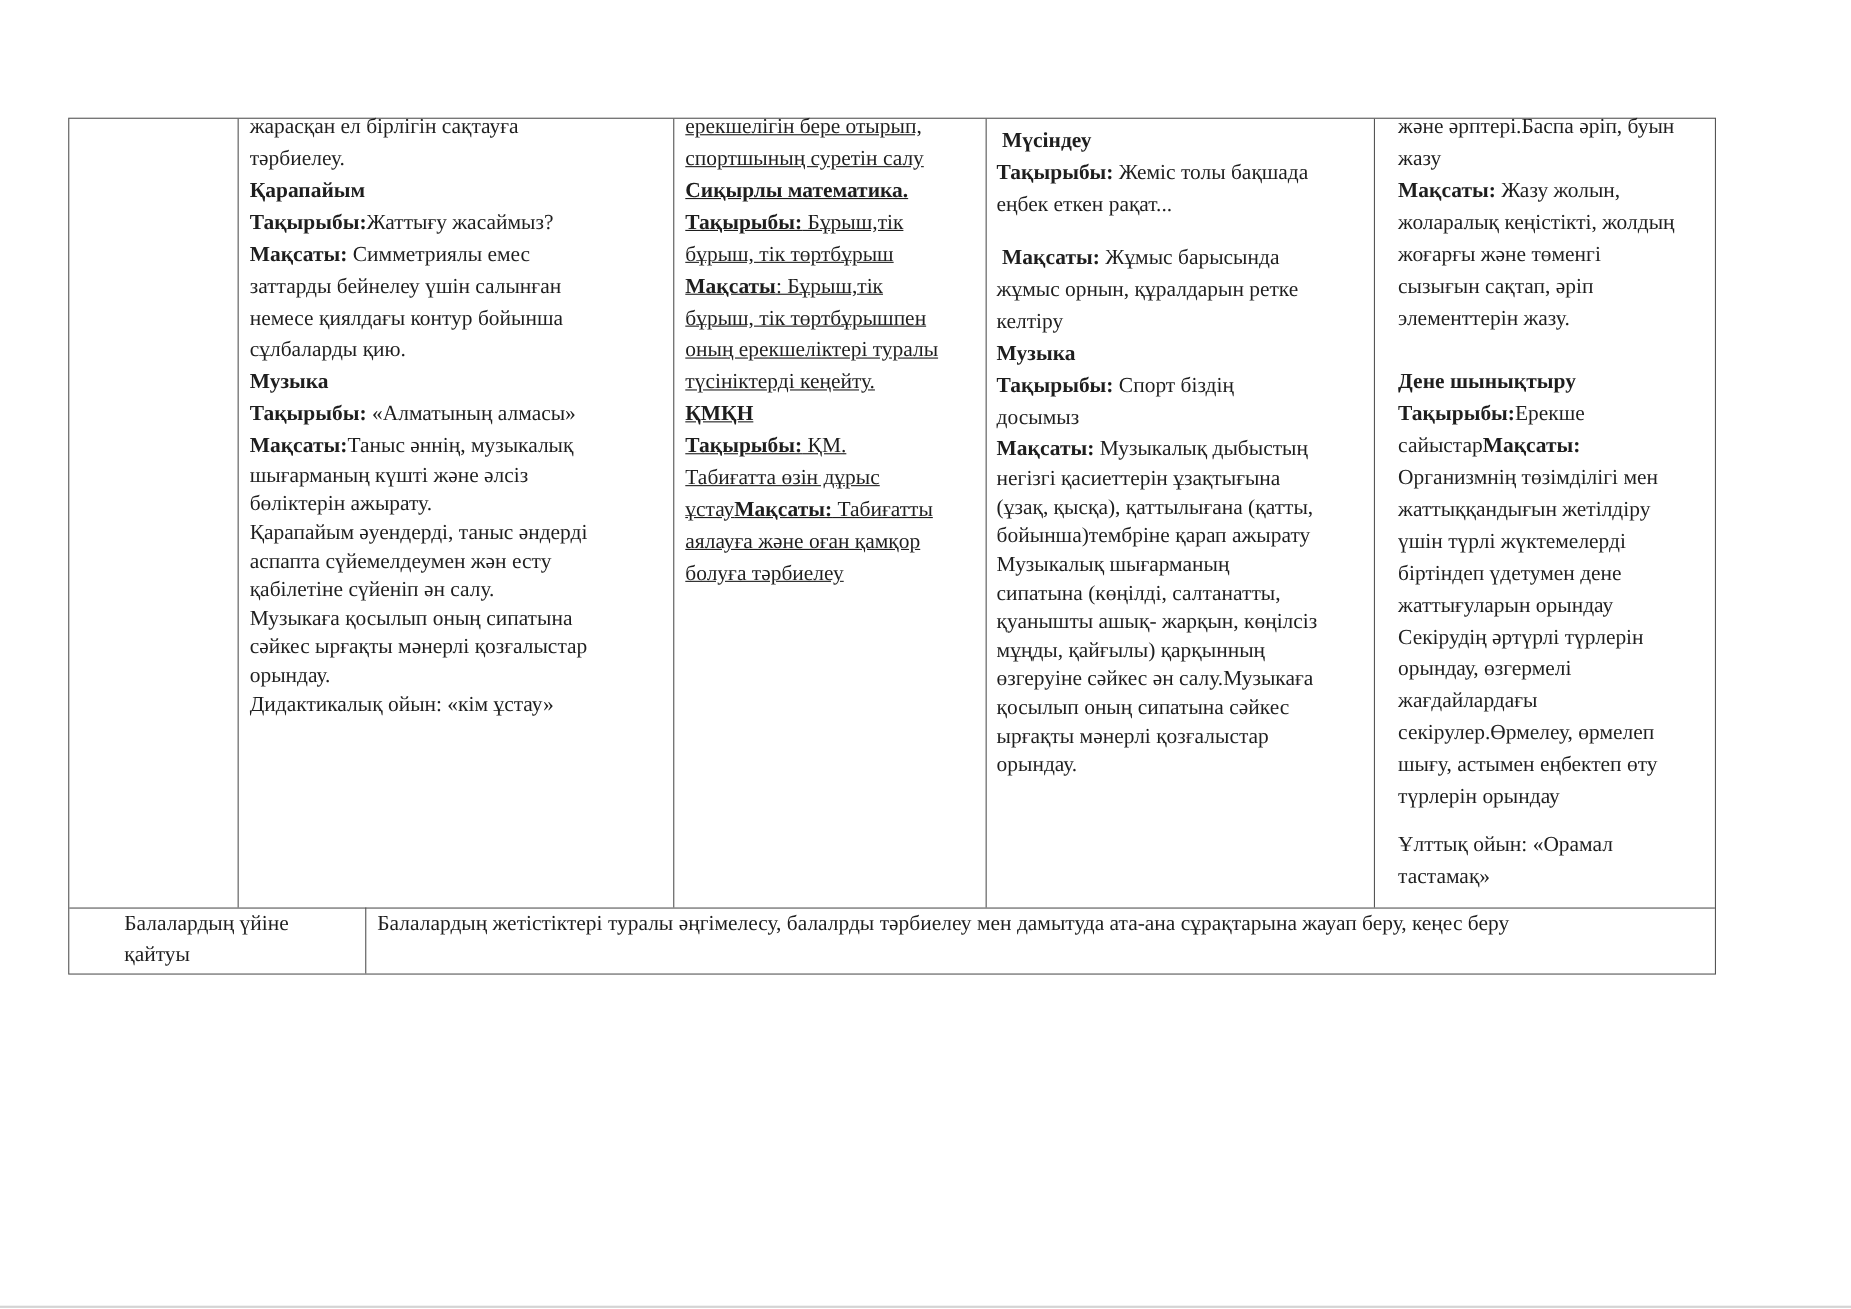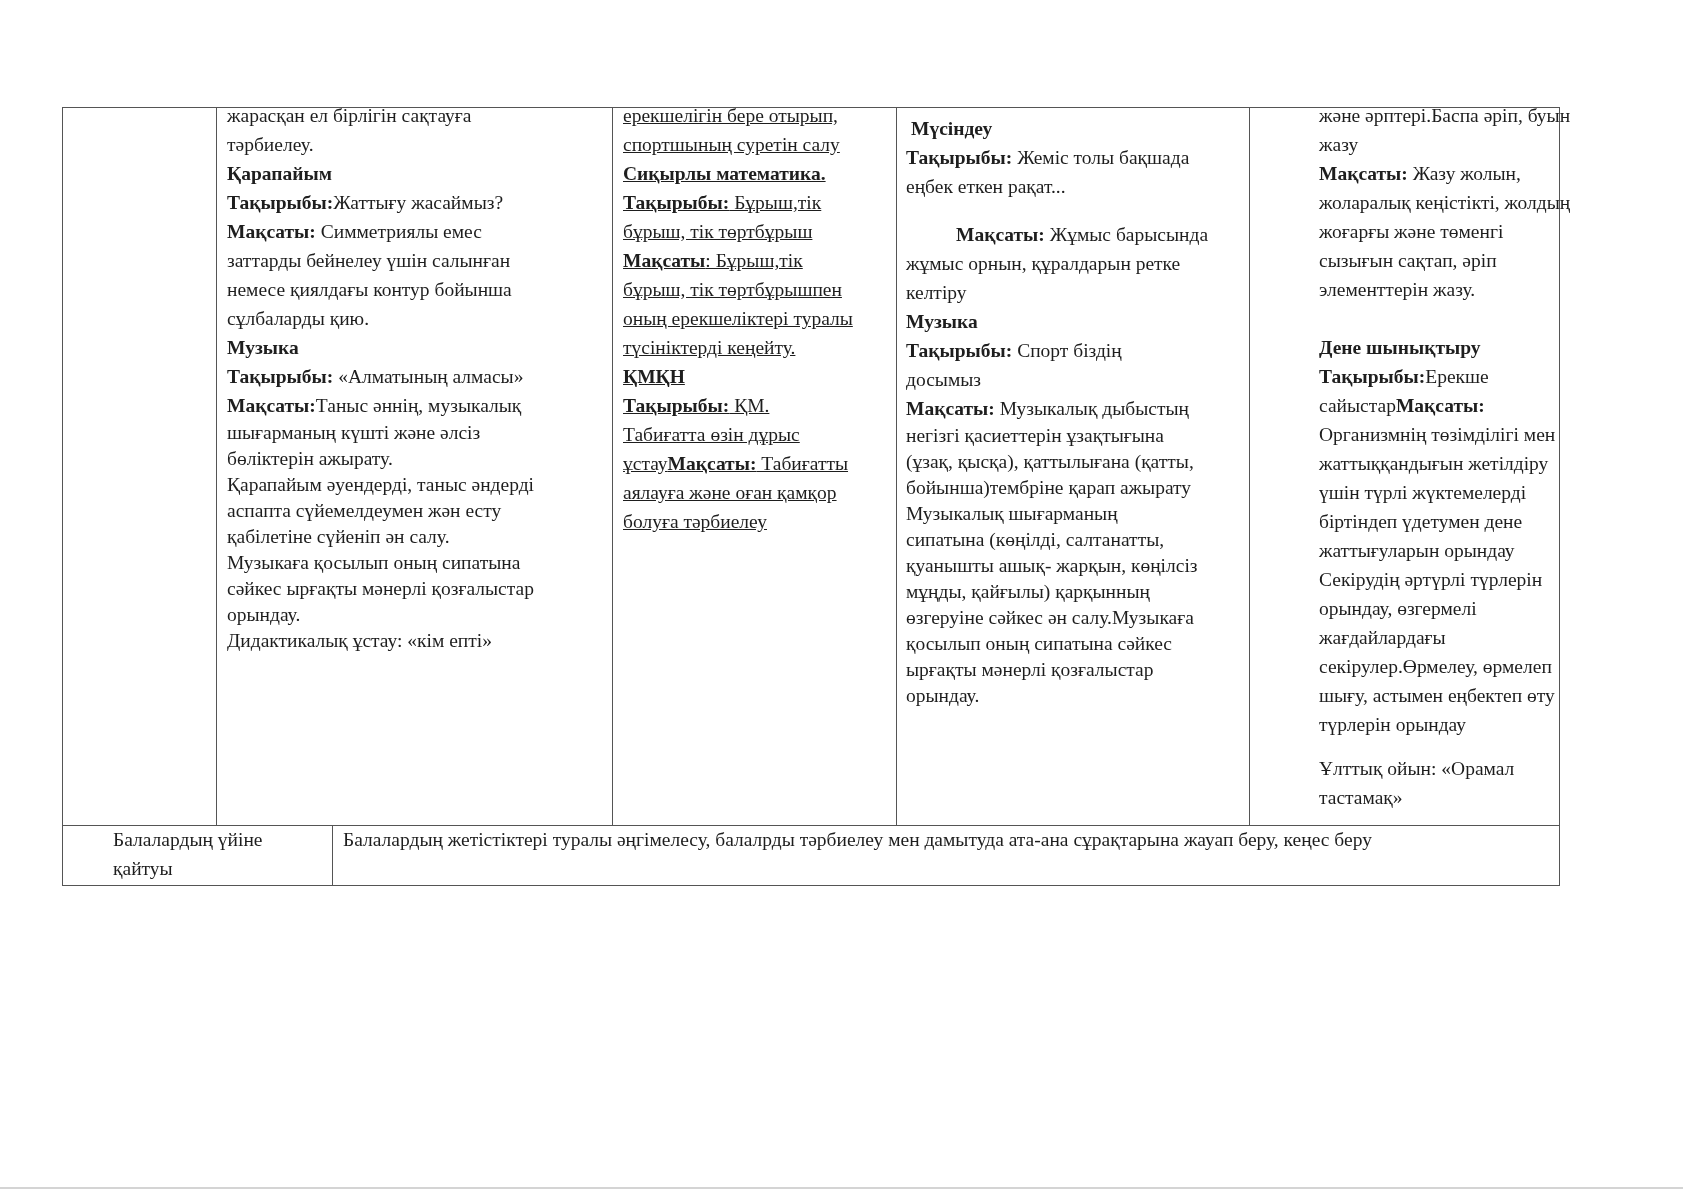--- a/index.html
+++ b/index.html
@@ -48,21 +48,21 @@
     <span class="line"><b>Мақсаты:</b><span>Таныс әннің, музыкалық</span></span>
     <div class="tight">
       <span class="line">шығарманың күшті және әлсіз</span>
       <span class="line">бөліктерін ажырату.</span>
       <span class="line">Қарапайым әуендерді, таныс әндерді</span>
       <span class="line">аспапта сүйемелдеумен жән есту</span>
       <span class="line">қабілетіне сүйеніп ән салу.</span>
       <span class="line">Музыкаға қосылып оның сипатына</span>
       <span class="line">сәйкес ырғақты мәнерлі қозғалыстар</span>
       <span class="line">орындау.</span>
-      <span class="line">Дидактикалық ұстау: «кім епті»</span>
+      <span class="line">Дидактикалық ойын: «кім ұстау»</span>
     </div>
   </div>
 
   <div class="cell" style="left:560px; top:-7px; width:270px;text-decoration:underline;">
     <span class="line">ерекшелігін бере отырып,</span>
     <span class="line">спортшының суретін салу</span>
     <span class="line b">Сиқырлы математика.</span>
     <span class="line"><b>Тақырыбы:</b><span> Бұрыш,тік</span></span>
     <span class="line">бұрыш, тік төртбұрыш</span>
     <span class="line"><b>Мақсаты</b><span>: Бұрыш,тік</span></span>
@@ -75,21 +75,21 @@
     <span class="line"><span>ұстау</span><b>Мақсаты:</b><span> Табиғатты</span></span>
     <span class="line">аялауға және оған қамқор</span>
     <span class="line">болуға тәрбиелеу</span>
   </div>
 
   <div class="cell" style="left:843px; top:-7px; width:340px;">
     <span class="line b" style="padding-left:5px;margin-top:13px;">Мүсіндеу</span>
     <span class="line"><b>Тақырыбы:</b><span> Жеміс толы бақшада</span></span>
     <span class="line">еңбек еткен рақат...</span>
     <span class="gap"></span>
-    <span class="line" style="padding-left:5px;margin-left:45px;"><b>Мақсаты:</b><span> Жұмыс барысында</span></span>
+    <span class="line" style="padding-left:5px;"><b>Мақсаты:</b><span> Жұмыс барысында</span></span>
     <span class="line">жұмыс орнын, құралдарын ретке</span>
     <span class="line">келтіру</span>
     <span class="line b">Музыка</span>
     <span class="line"><b>Тақырыбы:</b><span> Спорт біздің</span></span>
     <span class="line">досымыз</span>
     <span class="line"><b>Мақсаты:</b><span> Музыкалық дыбыстың</span></span>
     <div class="tight">
       <span class="line">негізгі қасиеттерін ұзақтығына</span>
       <span class="line">(ұзақ, қысқа), қаттылығана (қатты,</span>
       <span class="line">бойынша)тембріне қарап ажырату</span>
@@ -97,21 +97,21 @@
       <span class="line">сипатына (көңілді, салтанатты,</span>
       <span class="line">қуанышты ашық- жарқын, көңілсіз</span>
       <span class="line">мұңды, қайғылы) қарқынның</span>
       <span class="line">өзгеруіне сәйкес ән салу.Музыкаға</span>
       <span class="line">қосылып оның сипатына сәйкес</span>
       <span class="line">ырғақты мәнерлі қозғалыстар</span>
       <span class="line">орындау.</span>
     </div>
   </div>
 
-  <div class="cell" style="left:1256px; top:-7px; width:300px;">
+  <div class="cell" style="left:1208px; top:-7px; width:300px;">
     <span class="line">және әрптері.Баспа әріп, буын</span>
     <span class="line">жазу</span>
     <span class="line"><b>Мақсаты:</b><span> Жазу жолын,</span></span>
     <span class="line">жоларалық кеңістікті, жолдың</span>
     <span class="line">жоғарғы және төменгі</span>
     <span class="line">сызығын сақтап, әріп</span>
     <span class="line">элементтерін жазу.</span>
     <span class="line">&nbsp;</span>
     <span class="line b">Дене шынықтыру</span>
     <span class="line"><b>Тақырыбы:</b><span>Ерекше</span></span>

